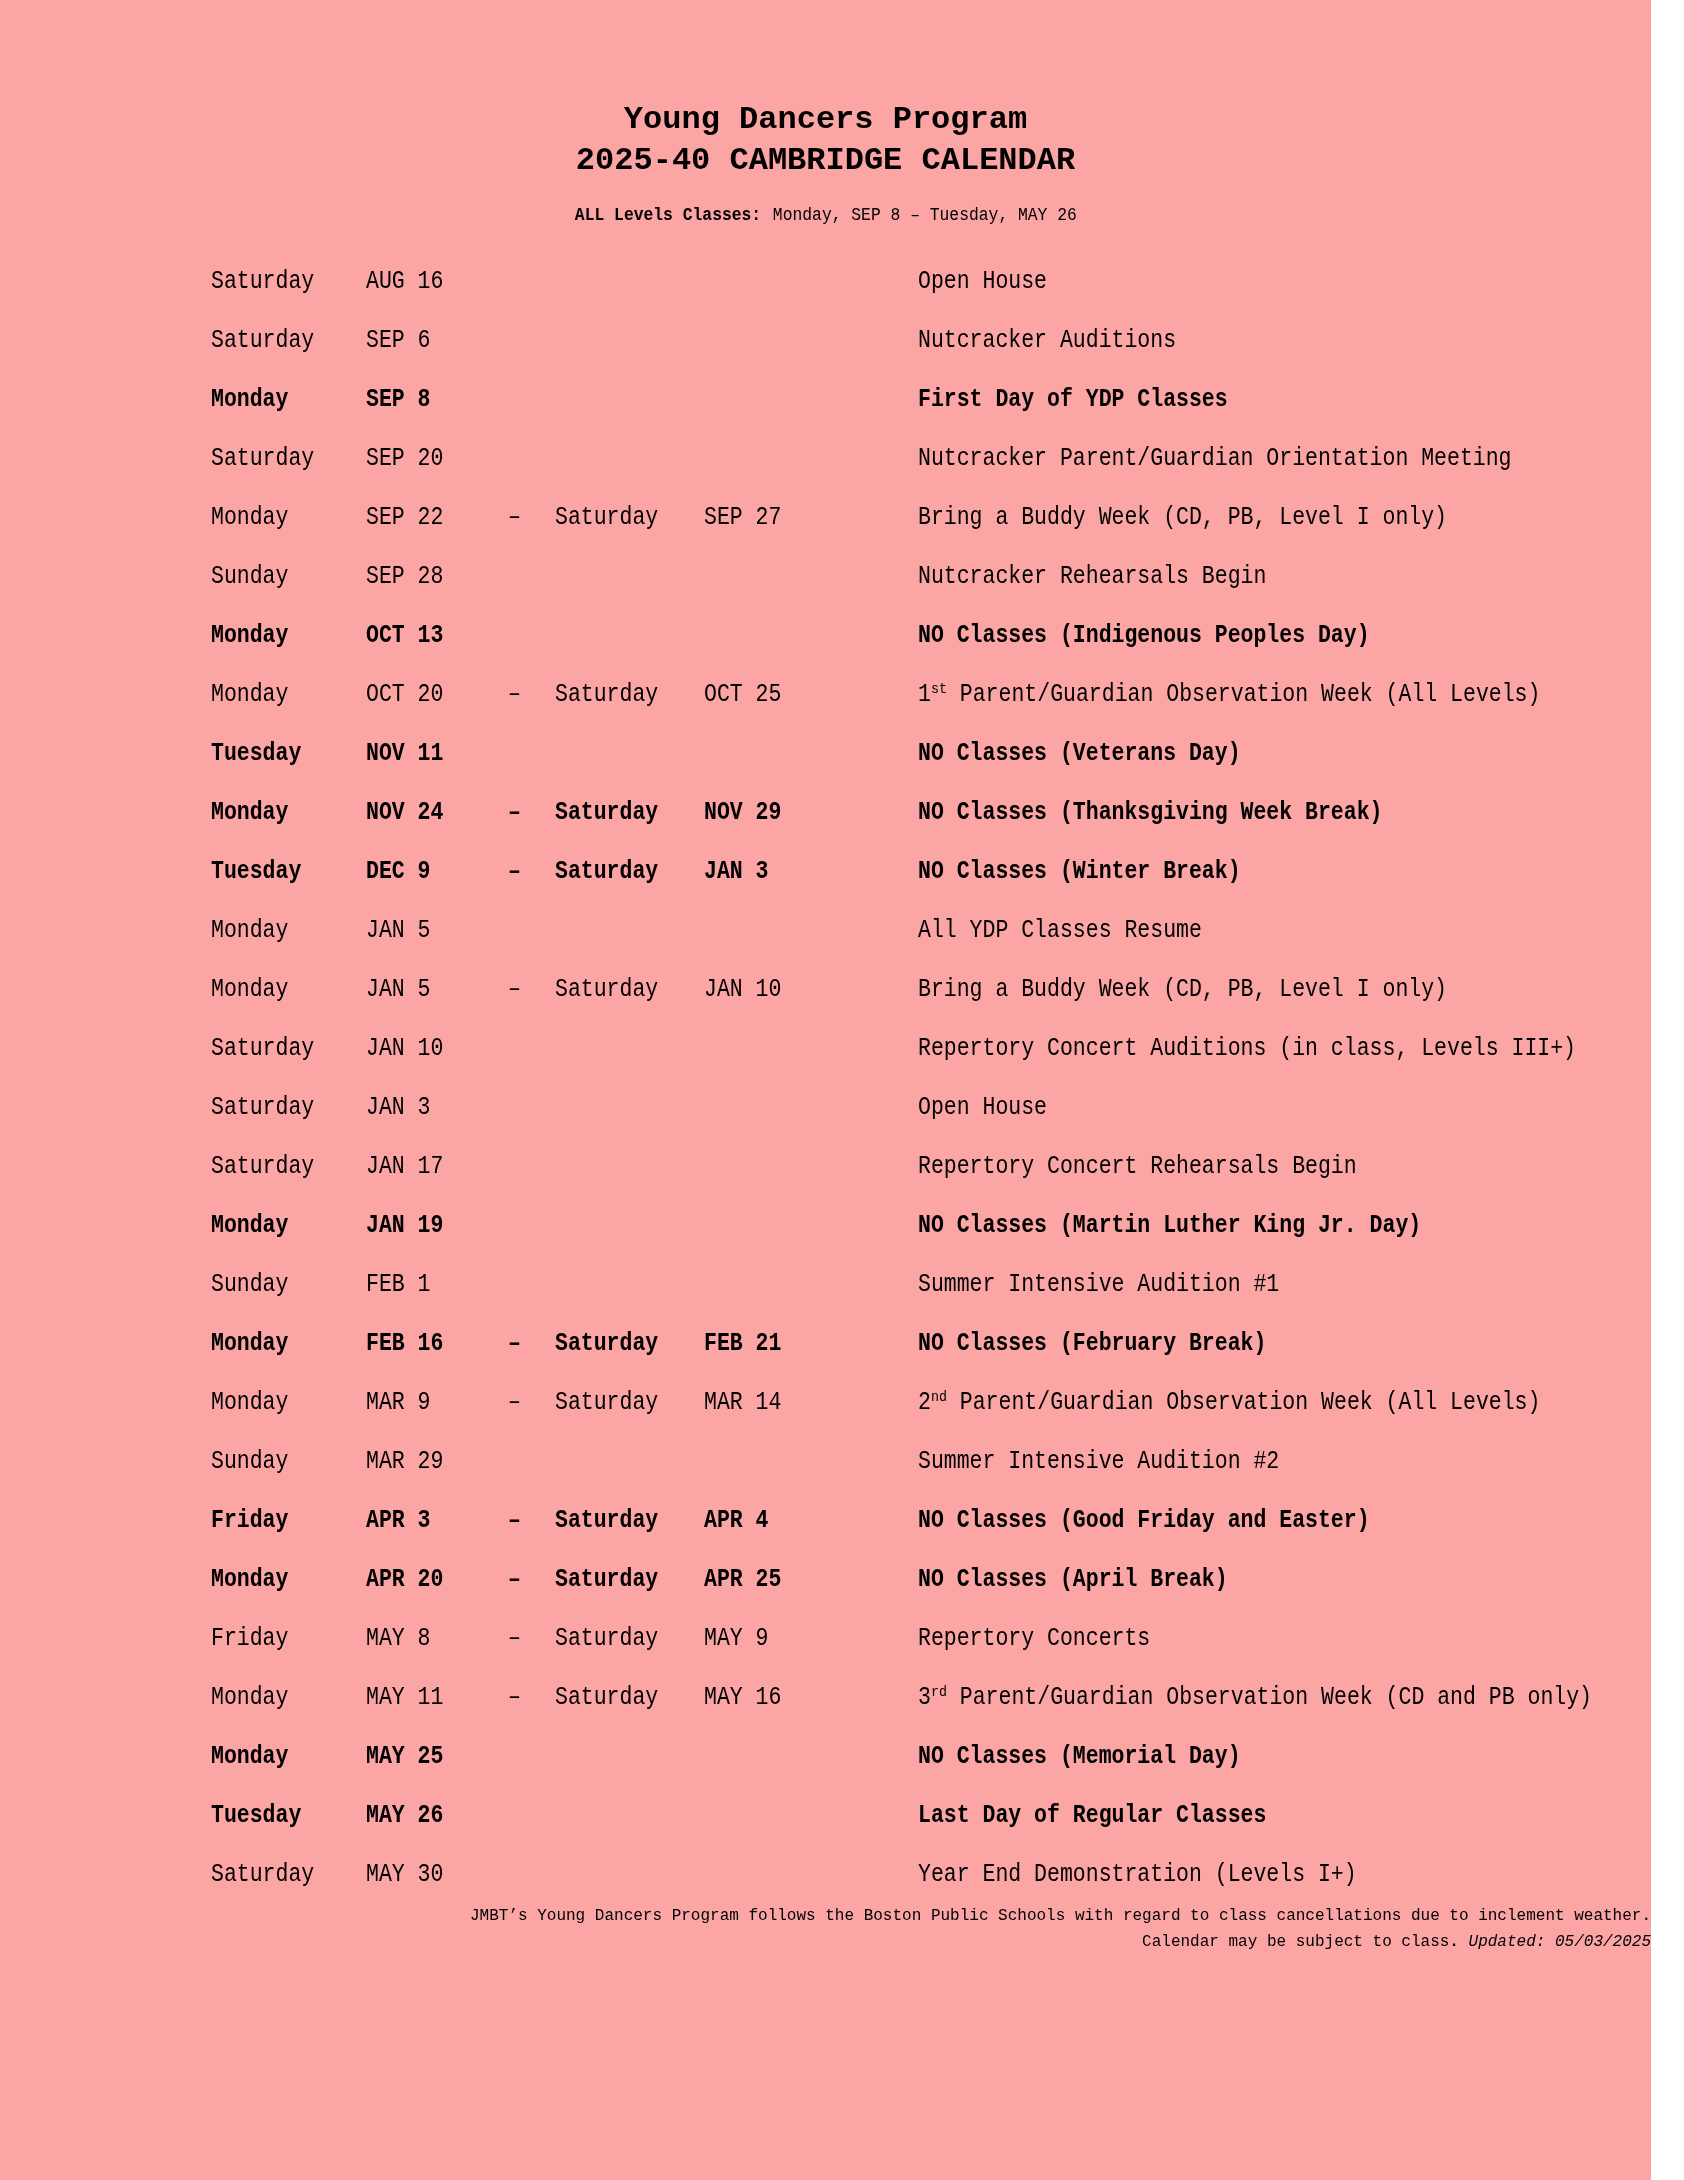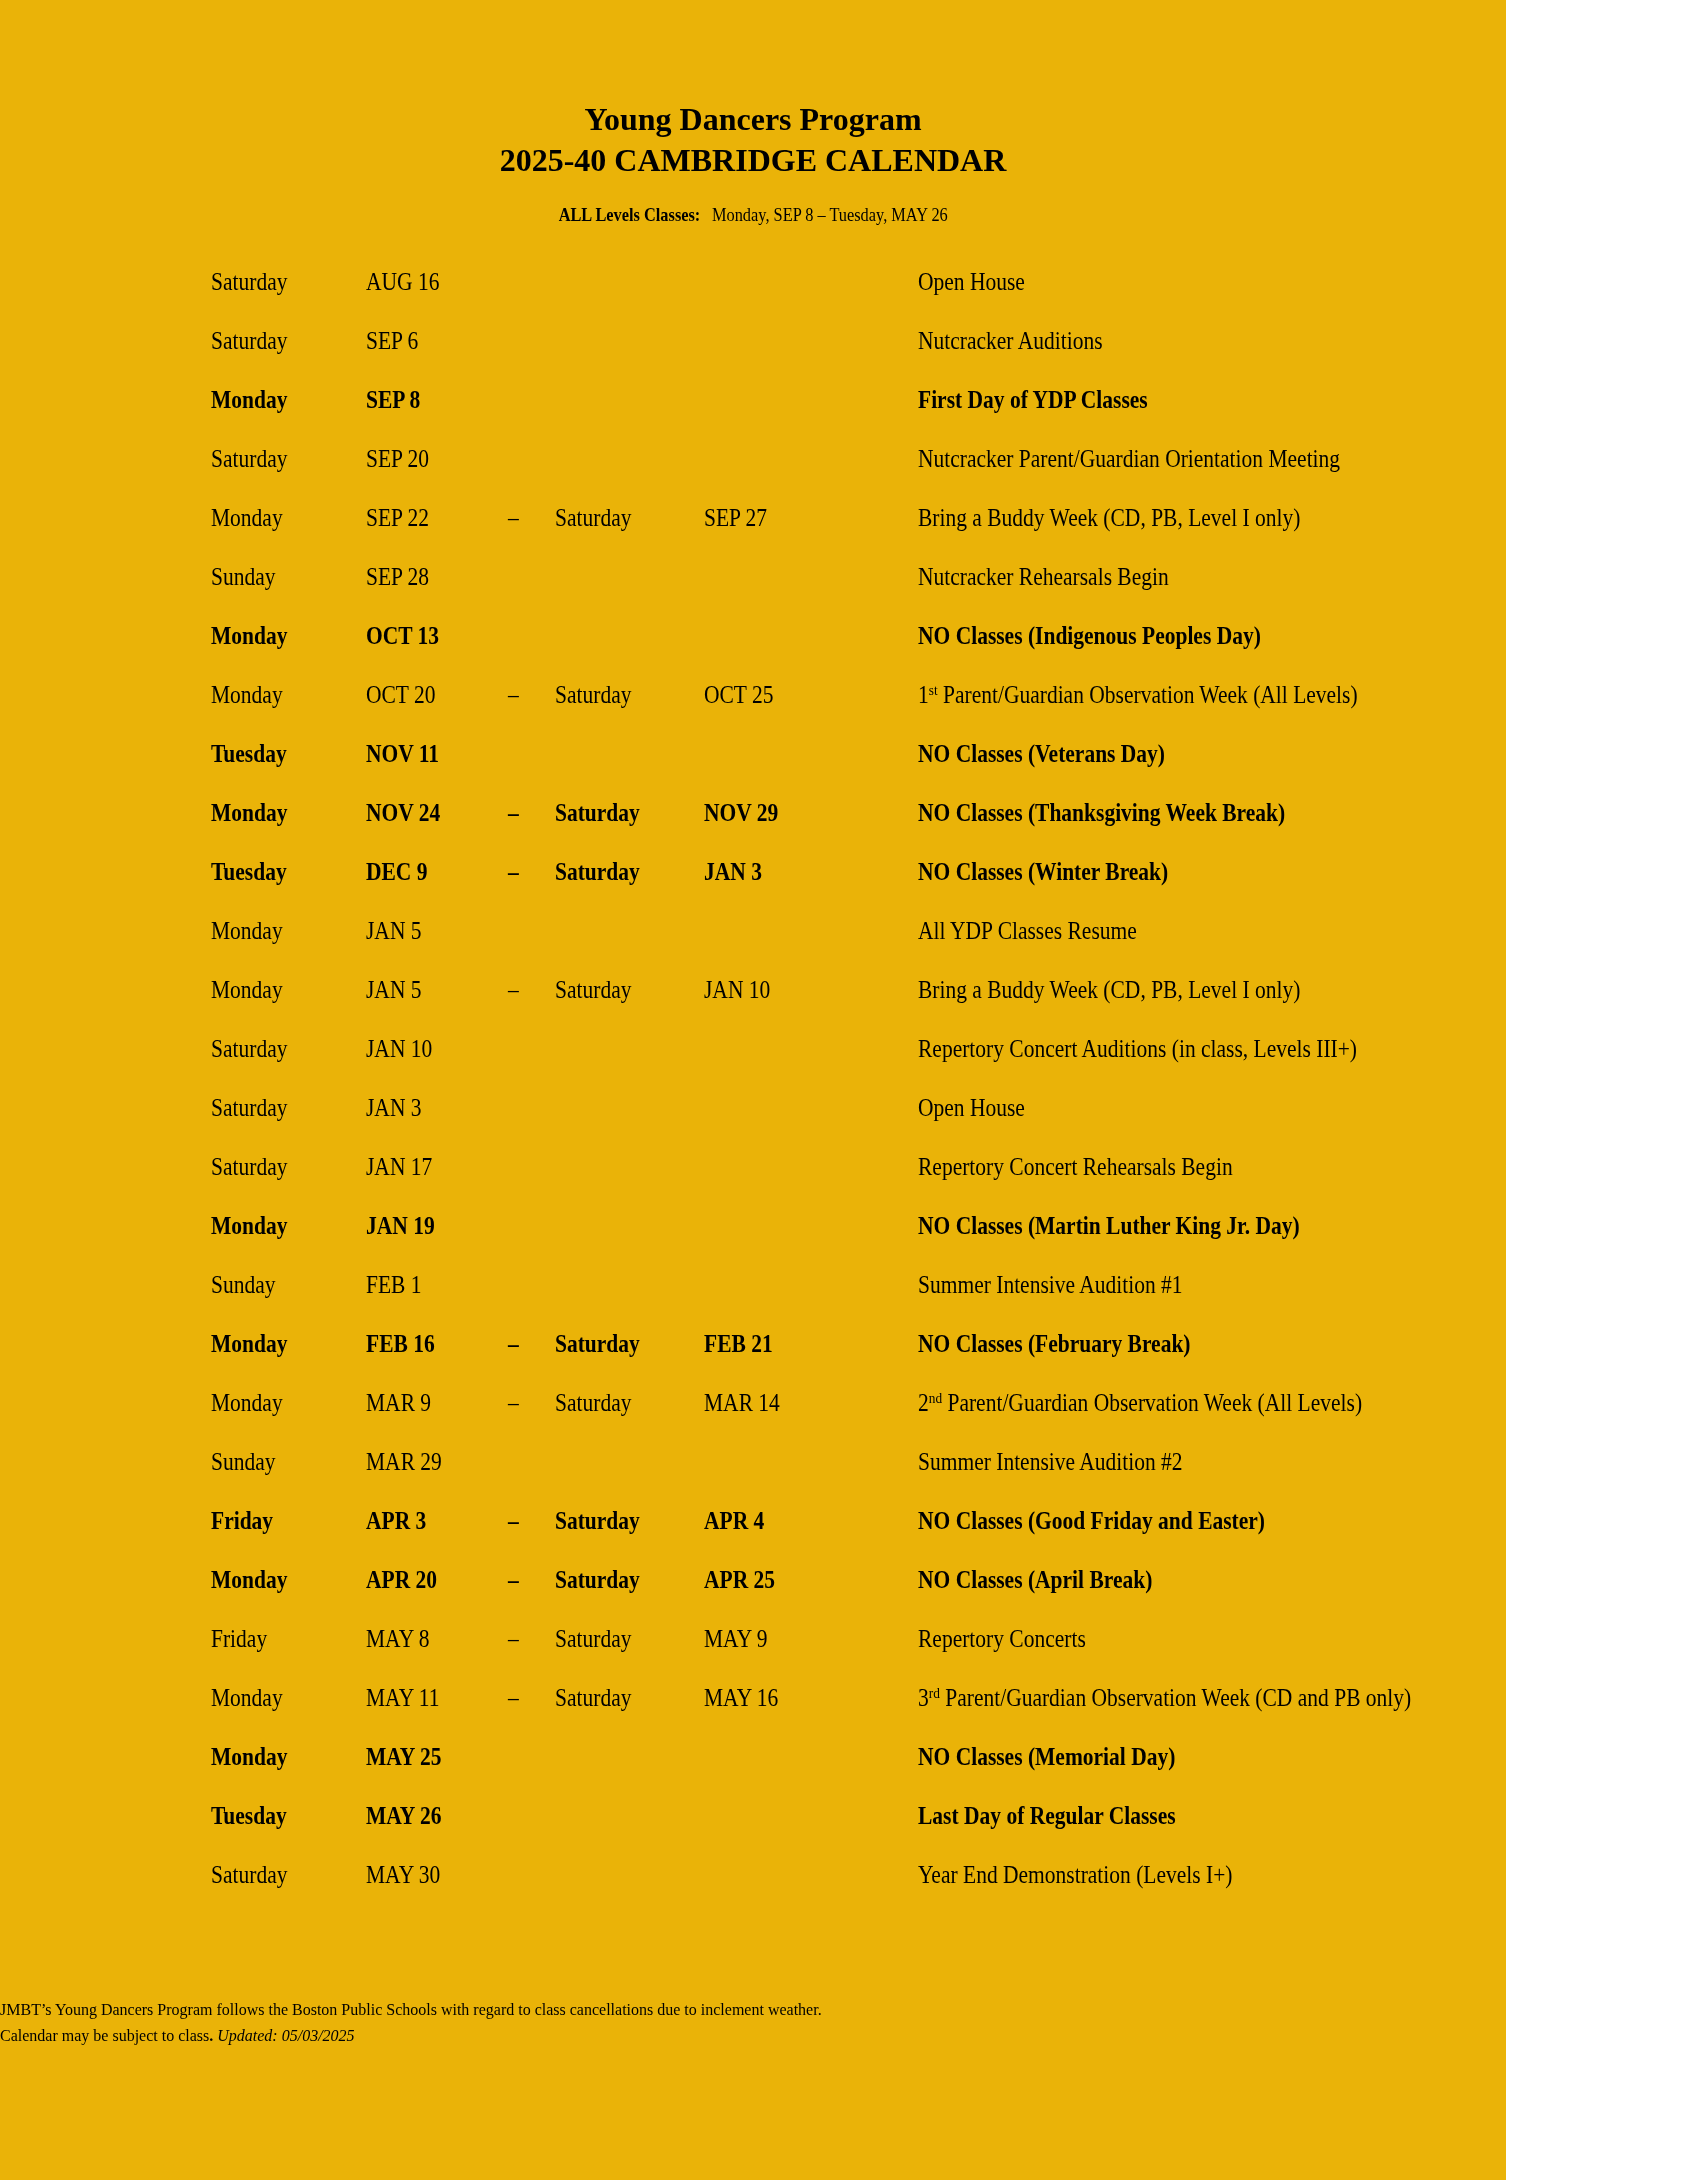--- a/index.html
+++ b/index.html
@@ -1,22 +1,22 @@
 <!DOCTYPE html>
 <html style="font-size:13.6px"><head>
 <meta charset="utf-8">
 <style>
   html, body { margin: 0; padding: 0; background: #ffffff; }
   .page {
     position: relative;
-    width: 1506px;
+    width: 1651px;
     height: 2181px;
-    background: #eab308;
+    background: #fca5a5;
     color: #000000;
-    font-family: Liberation Serif, serif;
+    font-family: Liberation Mono, monospace;
     overflow: hidden;
   }
 
   
   .title-block {
     position: absolute;
     top: 99px;
     left: 0;
     width: 100%;
     text-align: center;
@@ -75,24 +75,24 @@
   .c-event { left: 918px; }
   .sup {
     font-size: 0.62em;
     position: relative;
     top: -0.5em;
   }
 
   
   .footer {
     position: absolute;
-    top: 1997px;
+    top: 1904px;
     left: 0;
     width: 100%;
-    text-align: left;
+    text-align: right;
     font-size: 16px;
     line-height: 25.6px;
   }
   .footer .bold-period { font-weight: bold; }
   .footer .updated { font-style: italic; }
 </style>
 </head>
 <body>
 
 <div class="page">

